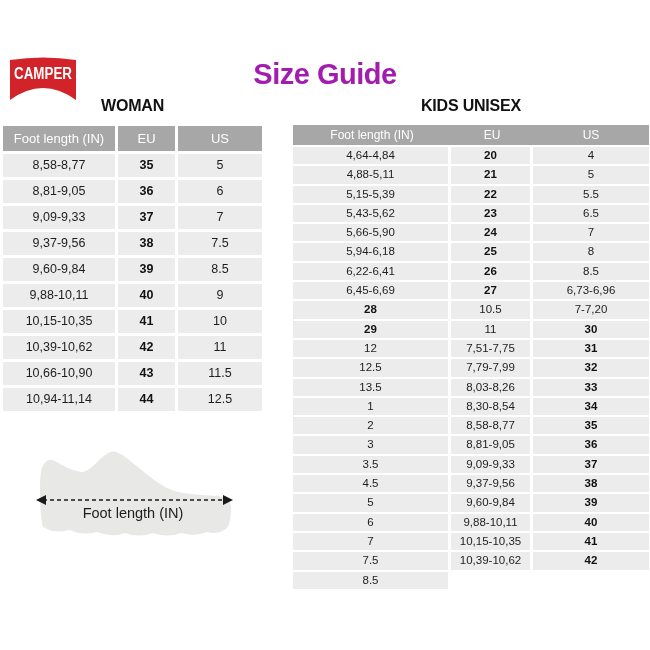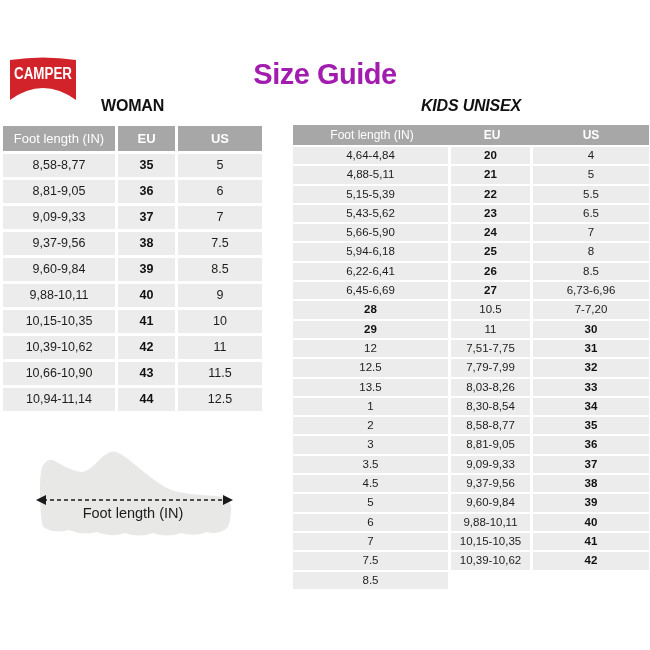--- a/index.html
+++ b/index.html
@@ -10,21 +10,21 @@
   .logo{position:absolute;left:10px;top:57px;width:66px;height:43px;}
   .page-title{
     position:absolute;left:0;right:0;top:58px;text-align:center;
     font-size:29px;font-weight:700;letter-spacing:-0.5px;color:#a21caf;
   }
   .section-label{
     position:absolute;top:97px;text-align:center;
     font-size:16px;font-weight:700;color:#111111;letter-spacing:-0.2px;
   }
   .label-woman{left:3px;width:259px;}
-  .label-kids{left:293px;width:356px;font-style:italic;}
+  .label-kids{left:293px;width:356px;}
 
   
   .woman-table{position:absolute;left:3px;top:126px;width:259px;}
   .woman-head{display:grid;grid-template-columns:112px 57px 84px;column-gap:3px;margin-bottom:3px;}
   .woman-head .hcell{height:25px;line-height:25px;}
   .woman-body{display:grid;grid-template-columns:112px 57px 84px;gap:3px;}
   .woman-body .cell{height:23px;line-height:23px;font-size:12.5px;}
 
   
   .kids-table{position:absolute;left:293px;top:125px;width:356px;}
@@ -34,21 +34,21 @@
   .kids-head .h1{width:82px;}
   .kids-head .h2{width:116px;}
   .kids-body{display:grid;grid-template-columns:155px 79px 116px;column-gap:3px;row-gap:2px;grid-auto-rows:17.3px;}
   .kids-body .cell{line-height:17.3px;font-size:11.5px;}
 
   .hcell{
     background:#a7a7a7;color:#ffffff;text-align:center;
     font-size:13px;font-weight:400;
   }
   .kids-head .hcell{font-size:12px;}
-  .hcell.bold{font-weight:700;}
+  .hcell.bold{font-weight:400;}
   .cell{background:#ececec;text-align:center;color:#1d1d1b;}
   .cell.c1{font-weight:700;color:#111111;}
 
   .shoe-fig{position:absolute;left:30px;top:442px;width:210px;height:105px;}
 </style>
 </head>
 <body>
 
 <svg class="logo" viewBox="0 0 66 43">
   <path d="M0,3 Q33,-2 66,3 L66,43 Q33,19 0,43 Z" fill="#d2232a"></path>

